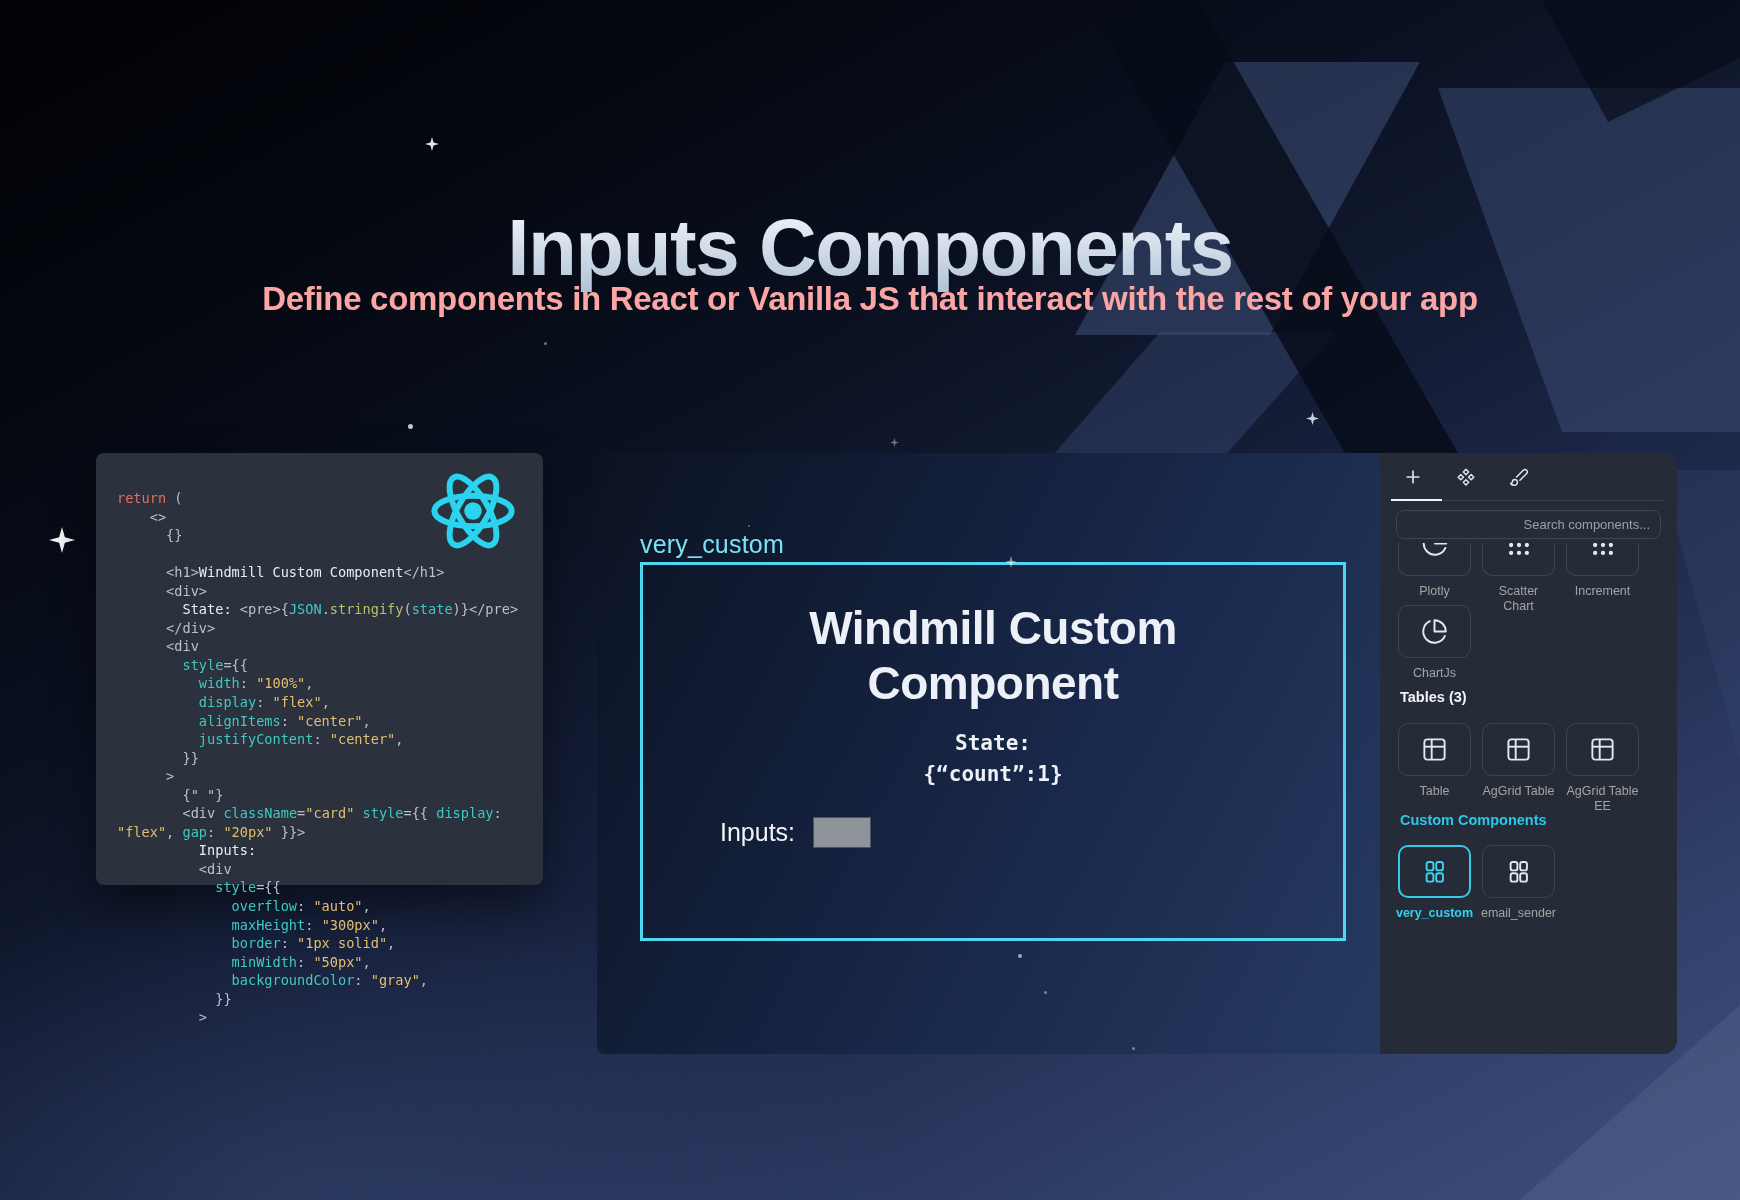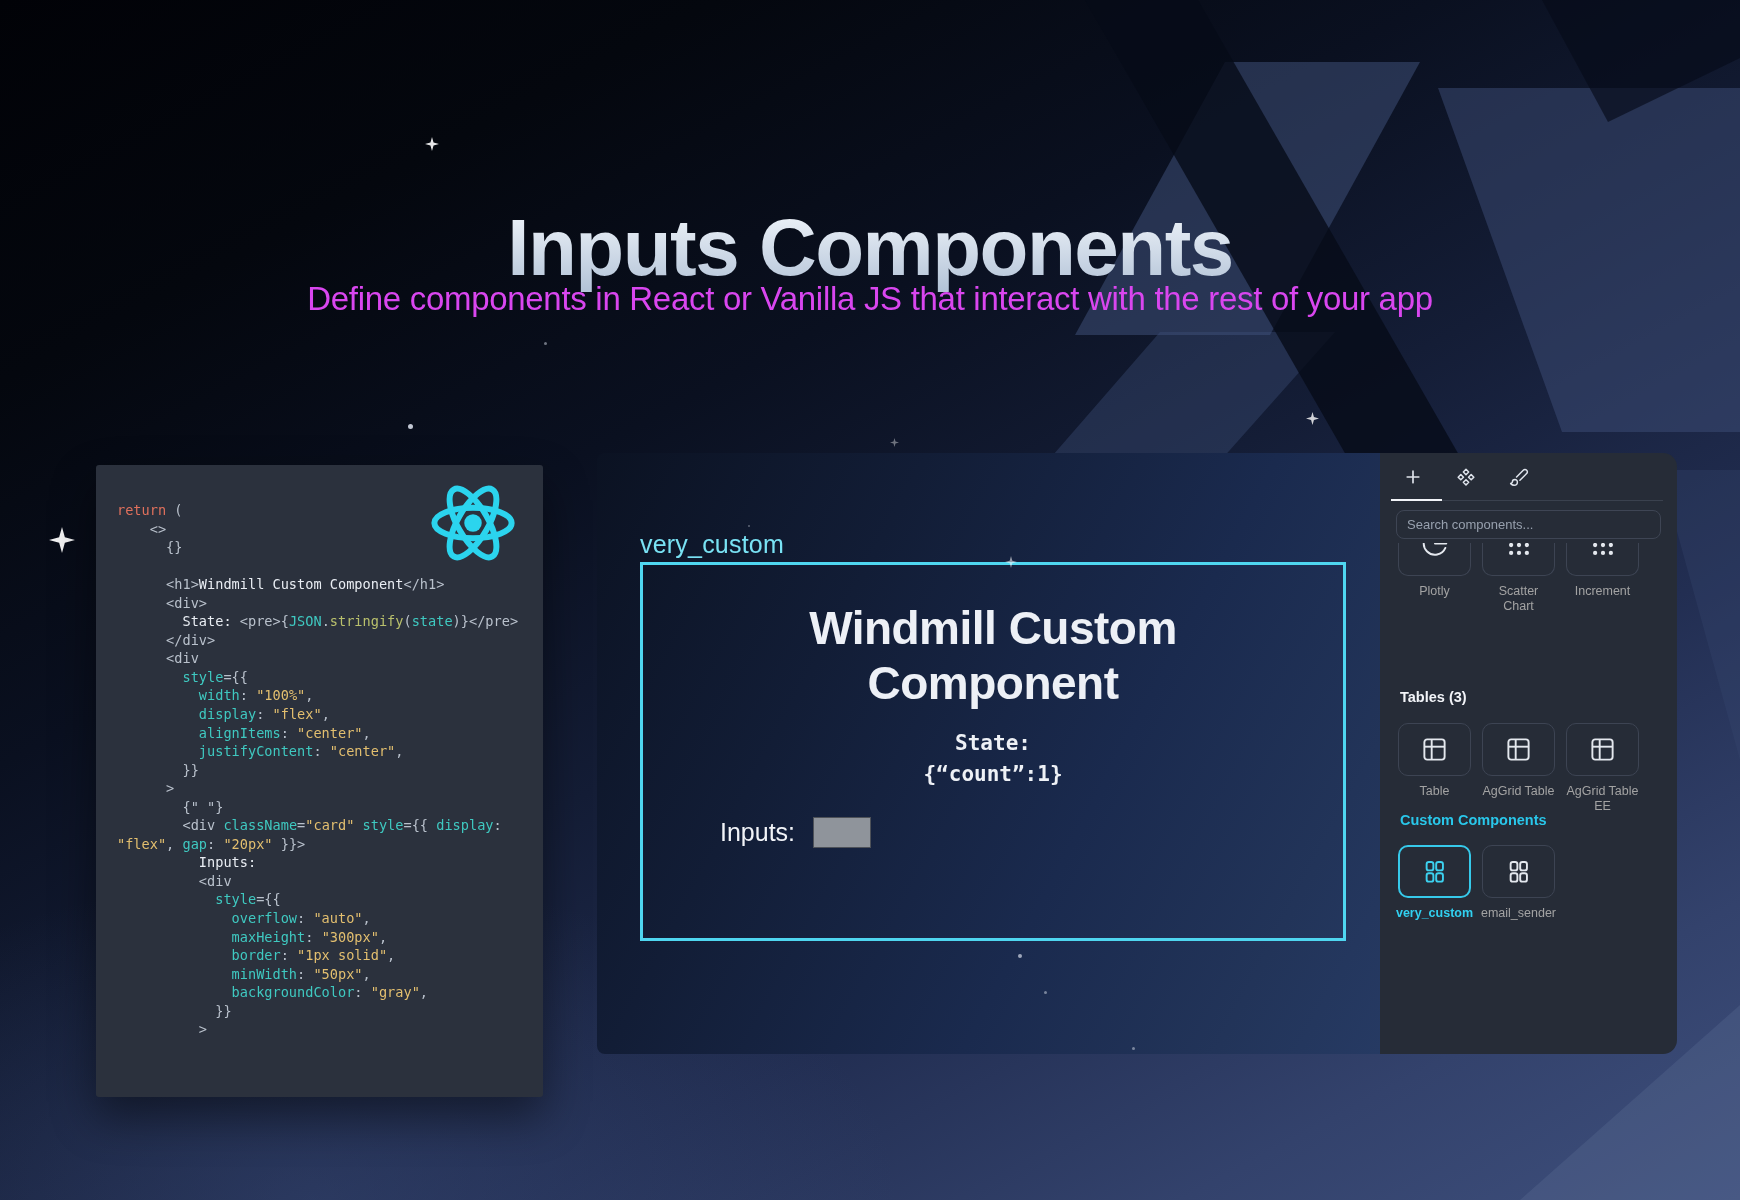--- a/index.html
+++ b/index.html
@@ -12,25 +12,25 @@
   .sparkle{position:absolute;background:#fff;
     clip-path:polygon(50% 0%,61% 39%,100% 50%,61% 61%,50% 100%,39% 61%,0% 50%,39% 39%);}
   .dot{position:absolute;border-radius:50%;background:#d6dce8;}
 
   
   .hero-title{position:absolute;top:148px;left:0;right:0;text-align:center;z-index:3;
     font-size:80px;font-weight:800;letter-spacing:-1.5px;
     background:linear-gradient(180deg,#eef3f9 10%,#b4c4d8 95%);
     -webkit-background-clip:text;background-clip:text;color:transparent;}
   .hero-sub{position:absolute;top:280px;left:0;right:0;text-align:center;z-index:3;
-    font-size:33px;font-weight:400;color:#d946ef;letter-spacing:-.3px;}
-
-  
-  .code-panel{position:absolute;left:96px;top:453px;width:447px;height:632px;z-index:3;
-    background:var(--panel-code-bg);border-radius:3px;box-shadow:0 20px 45px rgba(0,0,0,.45);margin-top:12px;}
+    font-size:33px;font-weight:700;color:#fca5a5;letter-spacing:-.3px;}
+
+  
+  .code-panel{position:absolute;left:96px;top:453px;width:447px;height:432px;z-index:3;
+    background:var(--panel-code-bg);border-radius:8px;box-shadow:0 20px 45px rgba(0,0,0,.45);}
   .code{position:absolute;left:21px;top:36px;right:8px;
     font-family:"DejaVu Sans Mono","Liberation Mono",monospace;font-size:13.6px;line-height:18.55px;
     white-space:pre;}
   .tok-k{color:var(--code-keyword);} .tok-p{color:var(--code-plain);}
   .tok-t{color:var(--code-teal);} .tok-s{color:var(--code-string);}
   .tok-f{color:var(--code-fn);} .tok-w{color:var(--code-white);}
   .react-logo{position:absolute;right:24px;top:12px;}
 
   
   .canvas{position:absolute;left:597px;top:453px;width:783px;height:601px;z-index:2;
@@ -52,21 +52,21 @@
 
   
   .sidebar{position:absolute;left:1380px;top:453px;width:297px;height:601px;z-index:2;
     background:var(--sidebar-bg);border-radius:0 14px 14px 0;}
   .sb-tabs{position:absolute;top:13px;left:22px;display:flex;gap:31px;color:#dfe4ec;}
   .sb-tab{width:22px;height:22px;display:flex;align-items:center;justify-content:center;}
   .sb-divider{position:absolute;top:47px;left:11px;right:14px;height:1px;background:#3a414e;}
   .sb-underline{position:absolute;top:46px;left:11px;width:51px;height:2px;background:#f2f4f8;}
   .sb-search{position:absolute;top:57px;left:16px;right:16px;height:27px;border:1px solid #3e4554;
     border-radius:8px;background:transparent;color:#97a0ae;font-size:13px;padding:0 10px;outline:none;
-    font-family:"Liberation Sans",sans-serif;}
+    font-family:"Liberation Sans",sans-serif;text-align:right;}
   .sb-search::placeholder{color:#97a0ae;}
   .sb-row{position:absolute;left:18px;right:10px;display:flex;gap:11px;}
   .comp-cell{width:73px;display:flex;flex-direction:column;align-items:center;}
   .comp-card{width:73px;height:53px;border:1px solid #3d4453;border-radius:10px;box-sizing:border-box;
     display:flex;align-items:center;justify-content:center;color:#e4e8ee;position:relative;}
   .comp-card.cut{height:33px;border-top:none;border-radius:0 0 10px 10px;overflow:hidden;}
   .comp-card.cut .icn{position:absolute;left:50%;transform:translateX(-50%);}
   .comp-card.cut .icn.pie-chart{top:-13px;}
   .comp-card.cut .icn.dots{top:-7px;}
   .comp-card.selected{border:2px solid #36c9ea;color:#3cd2f0;}
@@ -184,20 +184,31 @@
             <circle cx="12" cy="8" r="1.9"></circle>
             <circle cx="19" cy="8" r="1.9"></circle>
             <circle cx="5" cy="15" r="1.9"></circle>
             <circle cx="12" cy="15" r="1.9"></circle>
             <circle cx="19" cy="15" r="1.9"></circle>
           </svg>
         </div>
         <div class="comp-label">Increment</div>
       </div>
     </div>
+  <div class="sb-row" id="row-charts2" style="top:152px">
+      <div class="comp-cell">
+        <div class="comp-card">
+          <svg class="icn pie-chart" width="27" height="27" viewBox="0 0 24 24" fill="none" stroke="currentColor" stroke-width="1.7" stroke-linecap="round" stroke-linejoin="round">
+            <path d="M21.21 15.89A10 10 0 1 1 8 2.83"></path>
+            <path d="M22 12A10 10 0 0 0 12 2v10z"></path>
+          </svg>
+        </div>
+        <div class="comp-label">ChartJs</div>
+      </div>
+    </div>
   <div class="sb-head" style="top:236px">Tables (3)</div>
   <div class="sb-row" id="row-tables" style="top:270px">
       <div class="comp-cell">
         <div class="comp-card">
           <svg class="icn" width="27" height="27" viewBox="0 0 24 24" fill="none" stroke="currentColor" stroke-width="1.7" stroke-linejoin="round">
             <rect x="3" y="3" width="18" height="18" rx="2.5"></rect>
             <path d="M3 9.5h18"></path>
             <path d="M9.5 3v18"></path>
           </svg>
         </div>

